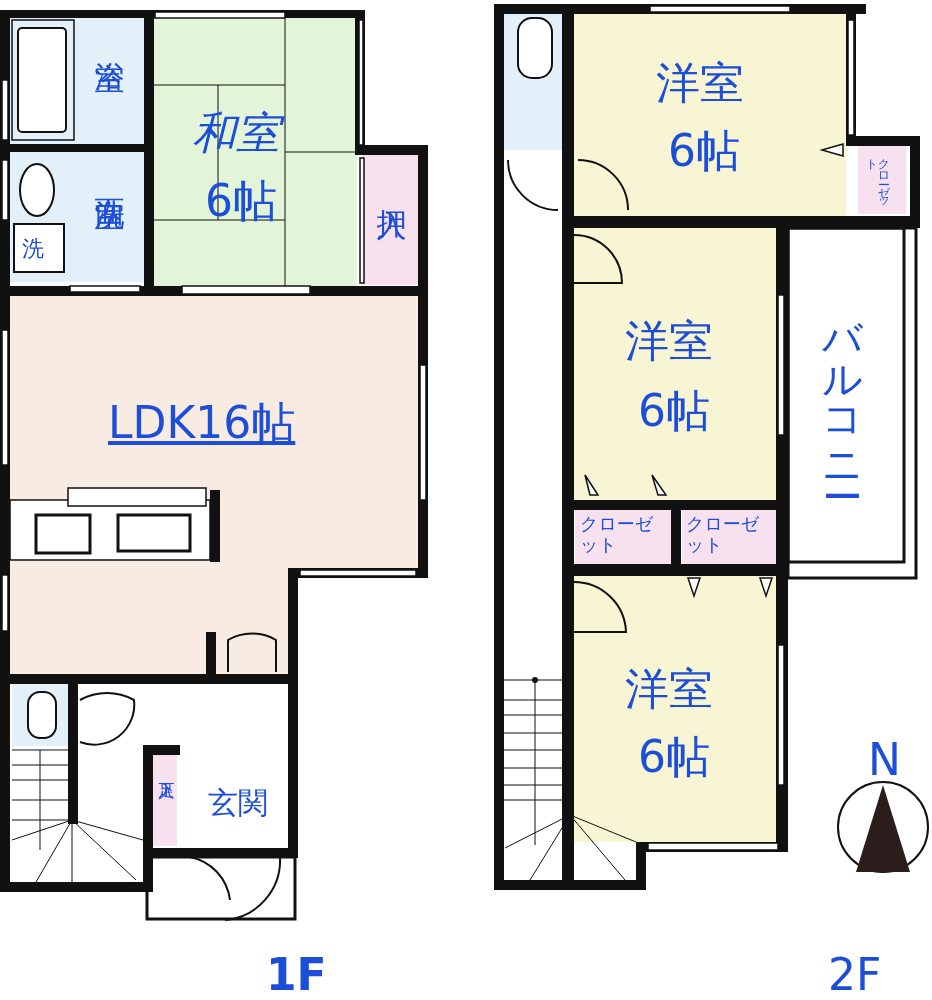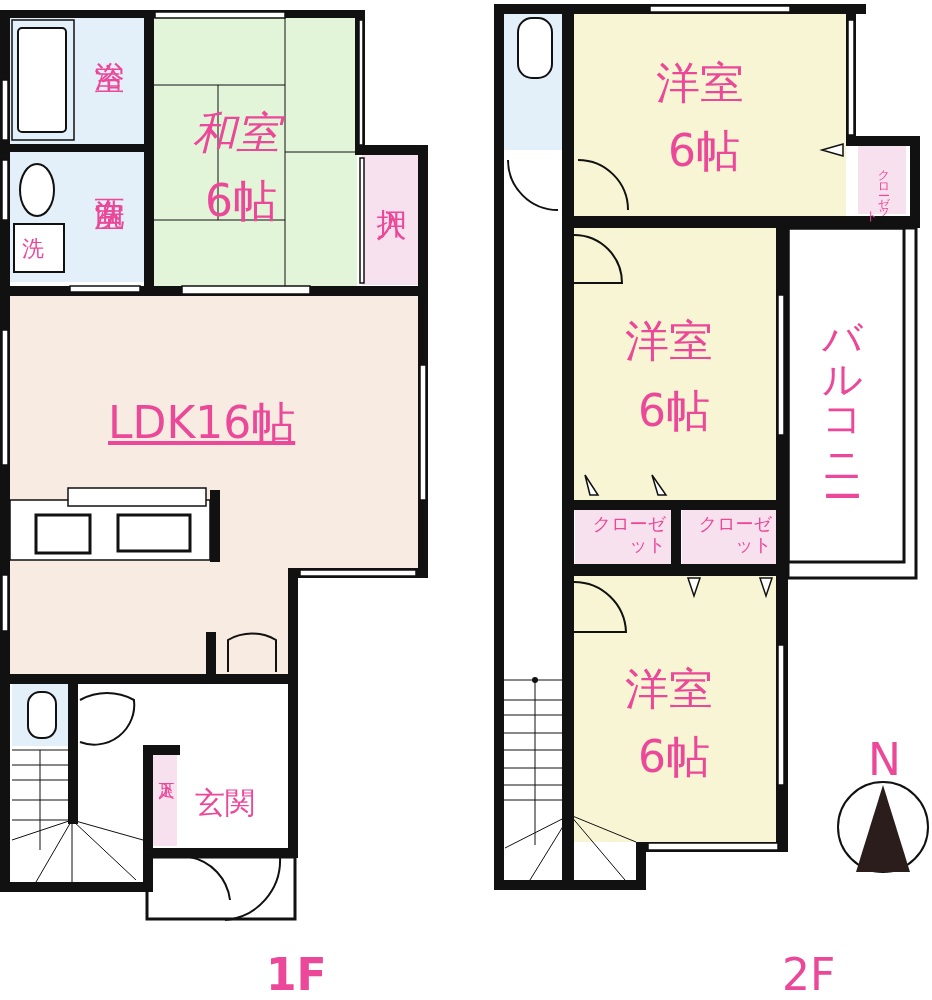--- a/index.html
+++ b/index.html
@@ -1,18 +1,18 @@
 <!DOCTYPE html>
 <html><head>
 <meta charset="utf-8">
 <style>
   html,body{margin:0;padding:0;background:#fff;}
   body{width:932px;height:1000px;position:relative;overflow:hidden;font-family:"DejaVu Sans","Liberation Sans",sans-serif;color:#111;}
   .room{position:absolute;}
-  .lbl{position:absolute;text-align:right;line-height:1.15;color:#ec4899;}
+  .lbl{position:absolute;text-align:left;line-height:1.15;color:#1d4ed8;}
   .big{font-size:44px;}
   .mid{font-size:30px;}
   .sm{font-size:18px;}
   .xs{font-size:14px;}
   .vert{writing-mode:vertical-rl;text-orientation:upright;}
   svg{position:absolute;left:0;top:0;}
 </style>
 </head>
 <body>
 
@@ -178,27 +178,27 @@
 </svg>
 
 <div class="lbl mid vert" style="left:92px;top:38px;">浴室</div>
 <div class="lbl mid vert" style="left:92px;top:175px;">洗面室</div>
 <div class="lbl sm" style="left:22px;top:236px;font-size:22px;">洗</div>
 <div class="lbl big" style="left:192px;top:108px;font-style:italic;">和室</div>
 <div class="lbl big" style="left:205px;top:176px;">6帖</div>
 <div class="lbl mid vert" style="left:374px;top:185px;">押入</div>
 <div class="lbl big" style="left:108px;top:398px;text-decoration:underline;">LDK16帖</div>
 <div class="lbl xs vert" style="left:157px;top:770px;font-size:16px;">下足入</div>
-<div class="lbl mid" style="left:195px;top:786px;">玄関</div>
+<div class="lbl mid" style="left:208px;top:786px;">玄関</div>
 <div class="lbl big" style="left:266px;top:950px;font-weight:bold;">1F</div>
 
 <div class="lbl big" style="left:656px;top:58px;">洋室</div>
 <div class="lbl big" style="left:668px;top:126px;">6帖</div>
 <div class="lbl xs vert" style="left:866px;top:150px;font-size:12px;line-height:1;height:66px;">クローゼット</div>
 <div class="lbl big" style="left:625px;top:316px;">洋室</div>
 <div class="lbl big" style="left:638px;top:386px;">6帖</div>
 <div class="lbl sm" style="left:580px;top:514px;width:86px;word-break:break-all;">クローゼット</div>
 <div class="lbl sm" style="left:686px;top:514px;width:86px;word-break:break-all;">クローゼット</div>
 <div class="lbl big" style="left:625px;top:664px;">洋室</div>
 <div class="lbl big" style="left:638px;top:732px;">6帖</div>
 <div class="lbl big vert" style="left:820px;top:294px;font-size:40px;">バルコニー</div>
 <div class="lbl big" style="left:868px;top:735px;">N</div>
-<div class="lbl big" style="left:782px;top:950px;">2F</div>
+<div class="lbl big" style="left:828px;top:950px;">2F</div>
 
 </body></html>

